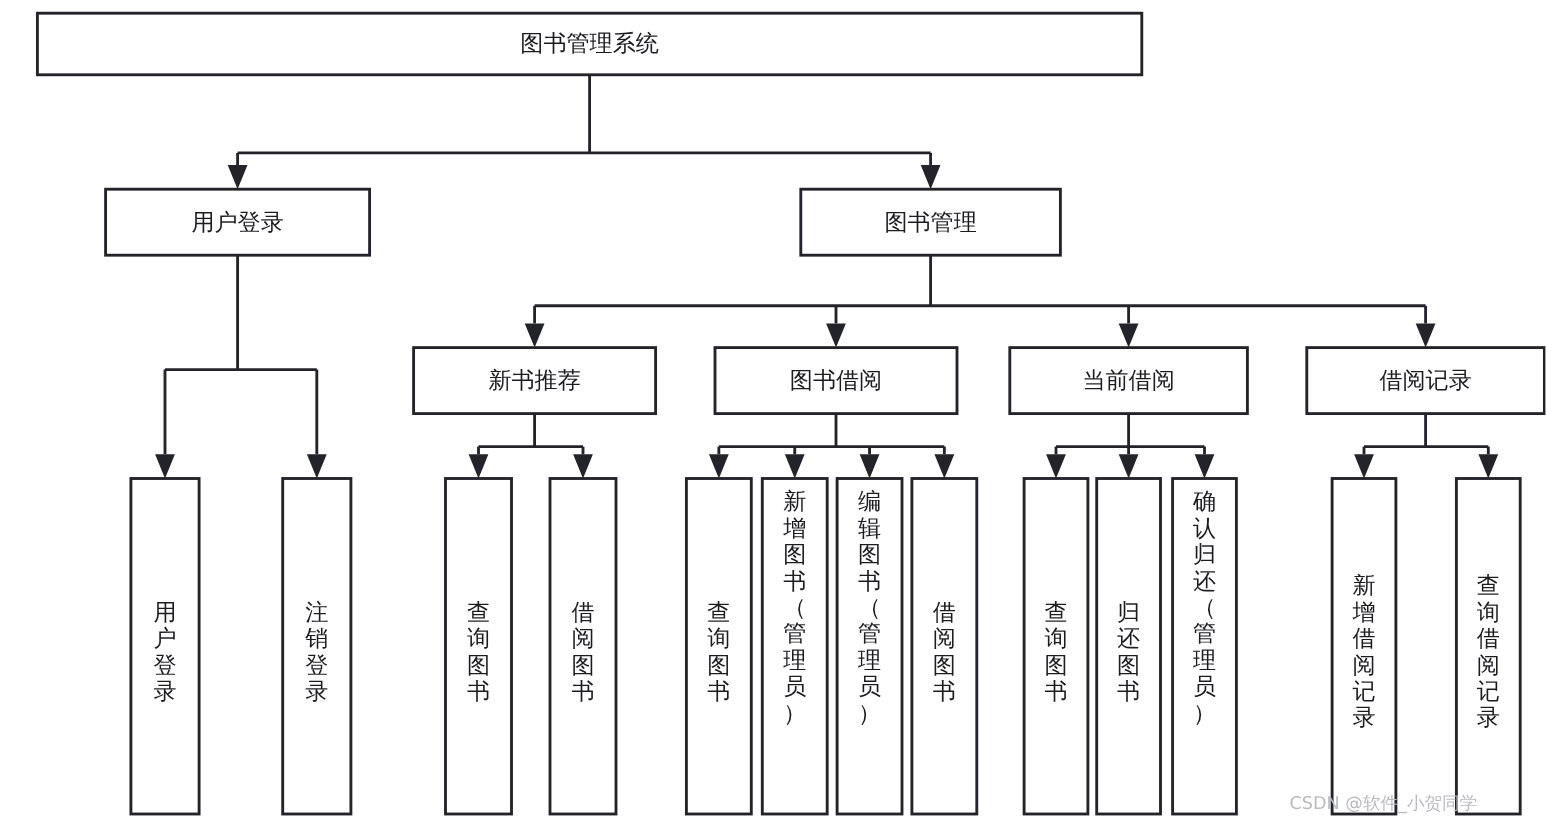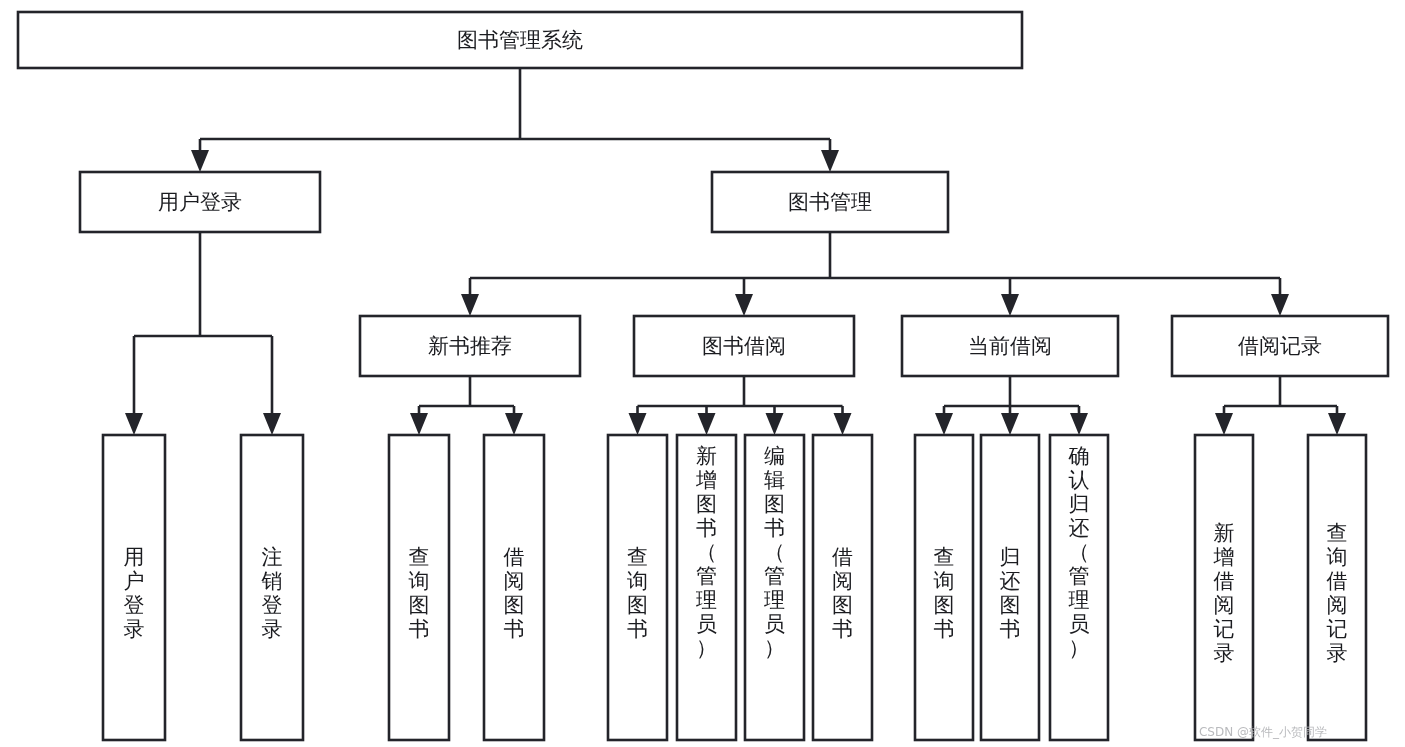--- a/index.html
+++ b/index.html
@@ -9,21 +9,21 @@
   }
   body {
     width: 1405px;
     height: 747px;
     font-family: "DejaVu Sans", "Liberation Sans", sans-serif;
     overflow: hidden;
     position: relative;
   }
   #diagram-root {
     position: absolute;
-    left: 0;
+    left: 16px;
     top: 0;
     width: 1337px;
     height: 747px;
     text-align: right;
   }
   svg.diagram {
     display: block;
     width: 1405px;
     height: 747px;
   }
@@ -47,21 +47,21 @@
   }
   .arrow-head {
     fill: #23242a;
     stroke: none;
   }
   .watermark {
     position: absolute;
     right: 10px;
     bottom: 6px;
     font-family: "DejaVu Sans", "Liberation Sans", sans-serif;
-    font-size: 12px;
+    font-size: 16px;
     color: #b9babd;
     white-space: nowrap;
     pointer-events: none;
   }
 </style>
 </head>
 <body>
 
 <div id="diagram-root">
   <svg class="diagram" viewBox="0 0 1405 747" xmlns="http://www.w3.org/2000/svg">

